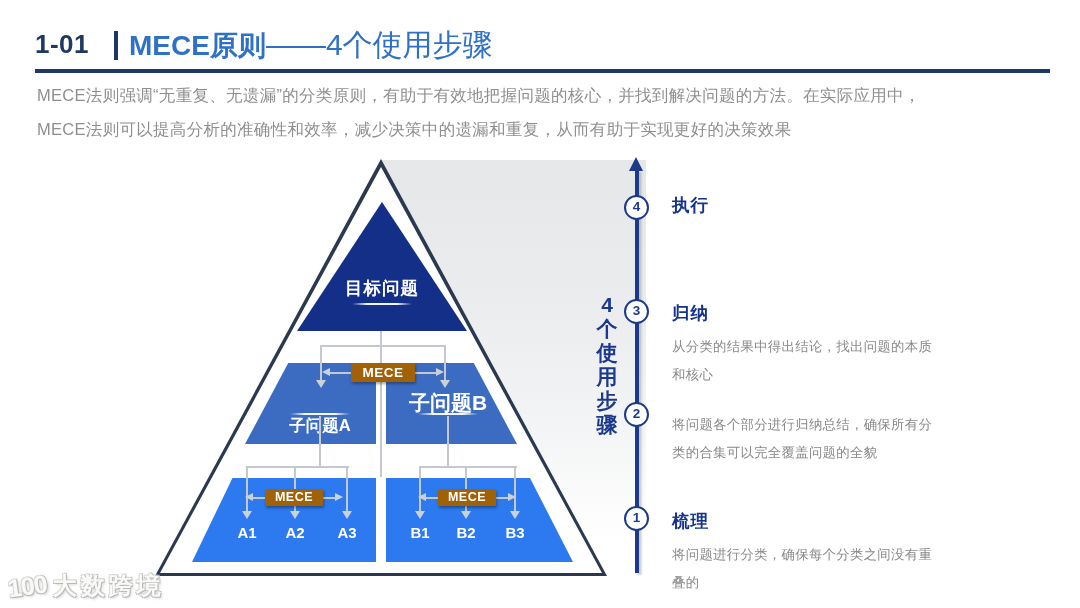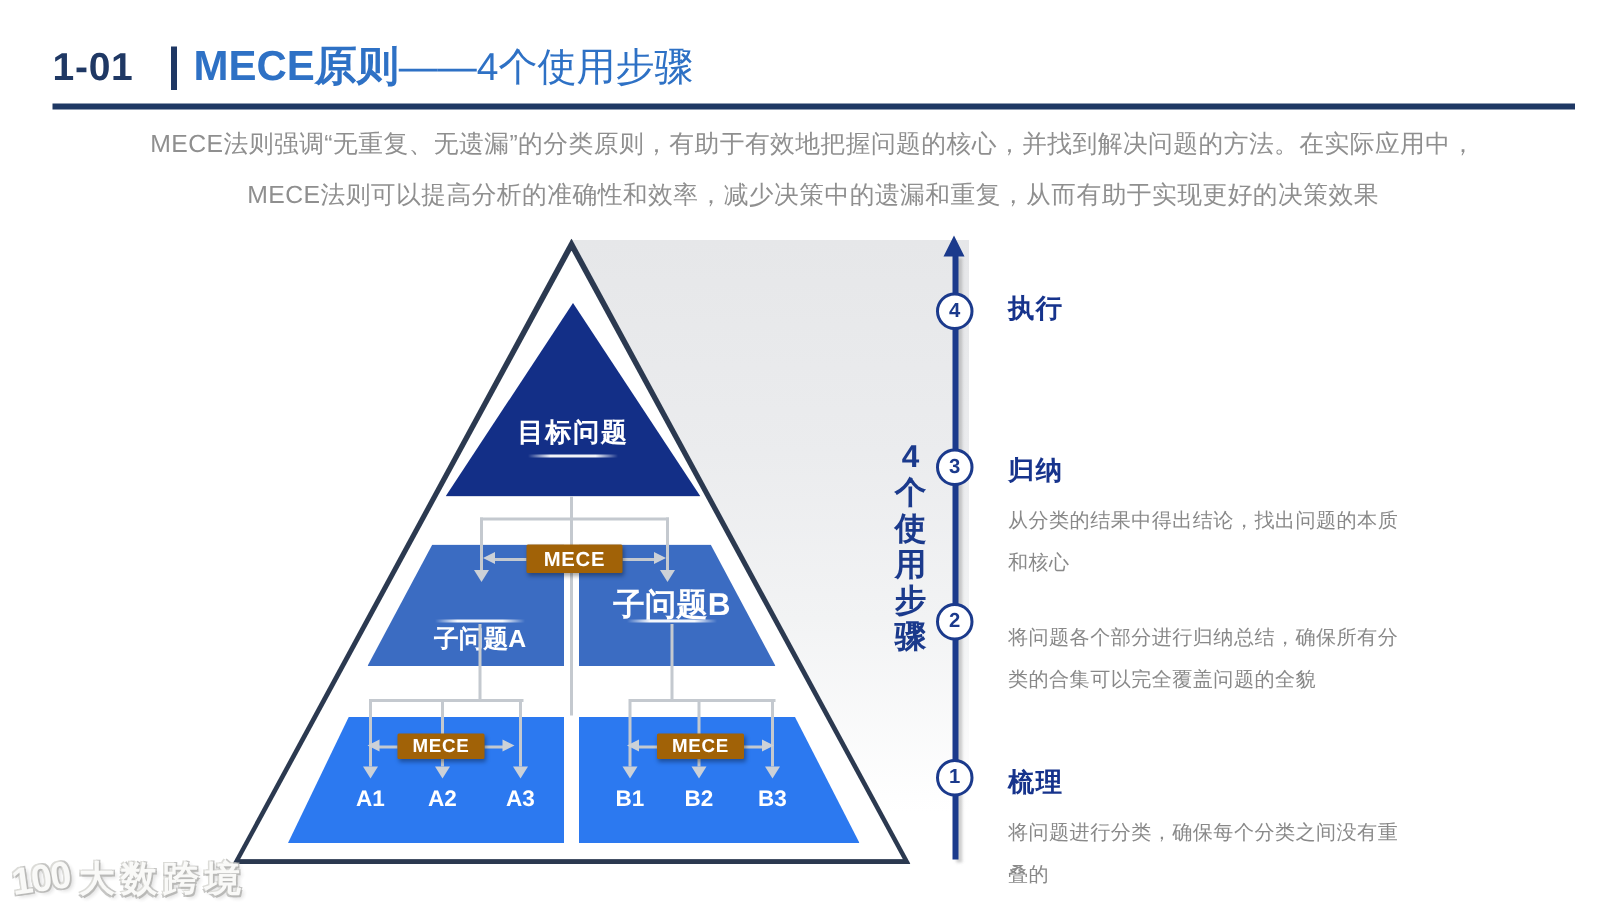--- a/index.html
+++ b/index.html
@@ -6,25 +6,25 @@
   html,body { background:#ffffff; }
   body { font-family:"Liberation Sans","DejaVu Sans",sans-serif; }
   .slide { position:relative; width:1080px; height:608px; background:#ffffff; overflow:hidden; }
   .abs { position:absolute; }
 
   
   .hdr-code { left:35px; top:29px; font-size:26px; font-weight:700; color:#1f3864; letter-spacing:0.5px; }
   .hdr-bar  { left:114px; top:31px; width:3.5px; height:29px; background:#1f3864; }
   .hdr-title{ left:129px; top:25px; font-size:28px; color:#2e71c5; white-space:nowrap; }
   .hdr-title .t-main { font-weight:800; }
-  .hdr-title .t-sub  { font-weight:500; font-size:26px; }
+  .hdr-title .t-sub  { font-weight:500; font-size:30px; }
   .hdr-rule { left:35px; top:69px; width:1015px; height:4px; background:#1f3864; }
 
   
-  .intro { left:37px; width:1010px; font-size:16.5px; color:#8f8f8f; letter-spacing:0.3px; white-space:nowrap;text-align:center; }
+  .intro { left:37px; width:1010px; font-size:16.5px; color:#8f8f8f; letter-spacing:0.3px; white-space:nowrap; }
   .intro1 { top:85px; }
   .intro2 { top:119px; }
 
   
   .backdrop { left:380px; top:160px; width:266px; height:406px; z-index:1;
     background:linear-gradient(180deg,#e6e7e9 0%,#ebecee 35%,#f2f3f4 62%,rgba(255,255,255,0) 94%); }
 
   
   .tri { clip-path:polygon(50% 0,100% 100%,0 100%); }
   .py-outer { left:155px; top:159px; width:452px; height:417px; background:#2b3950; z-index:2;

